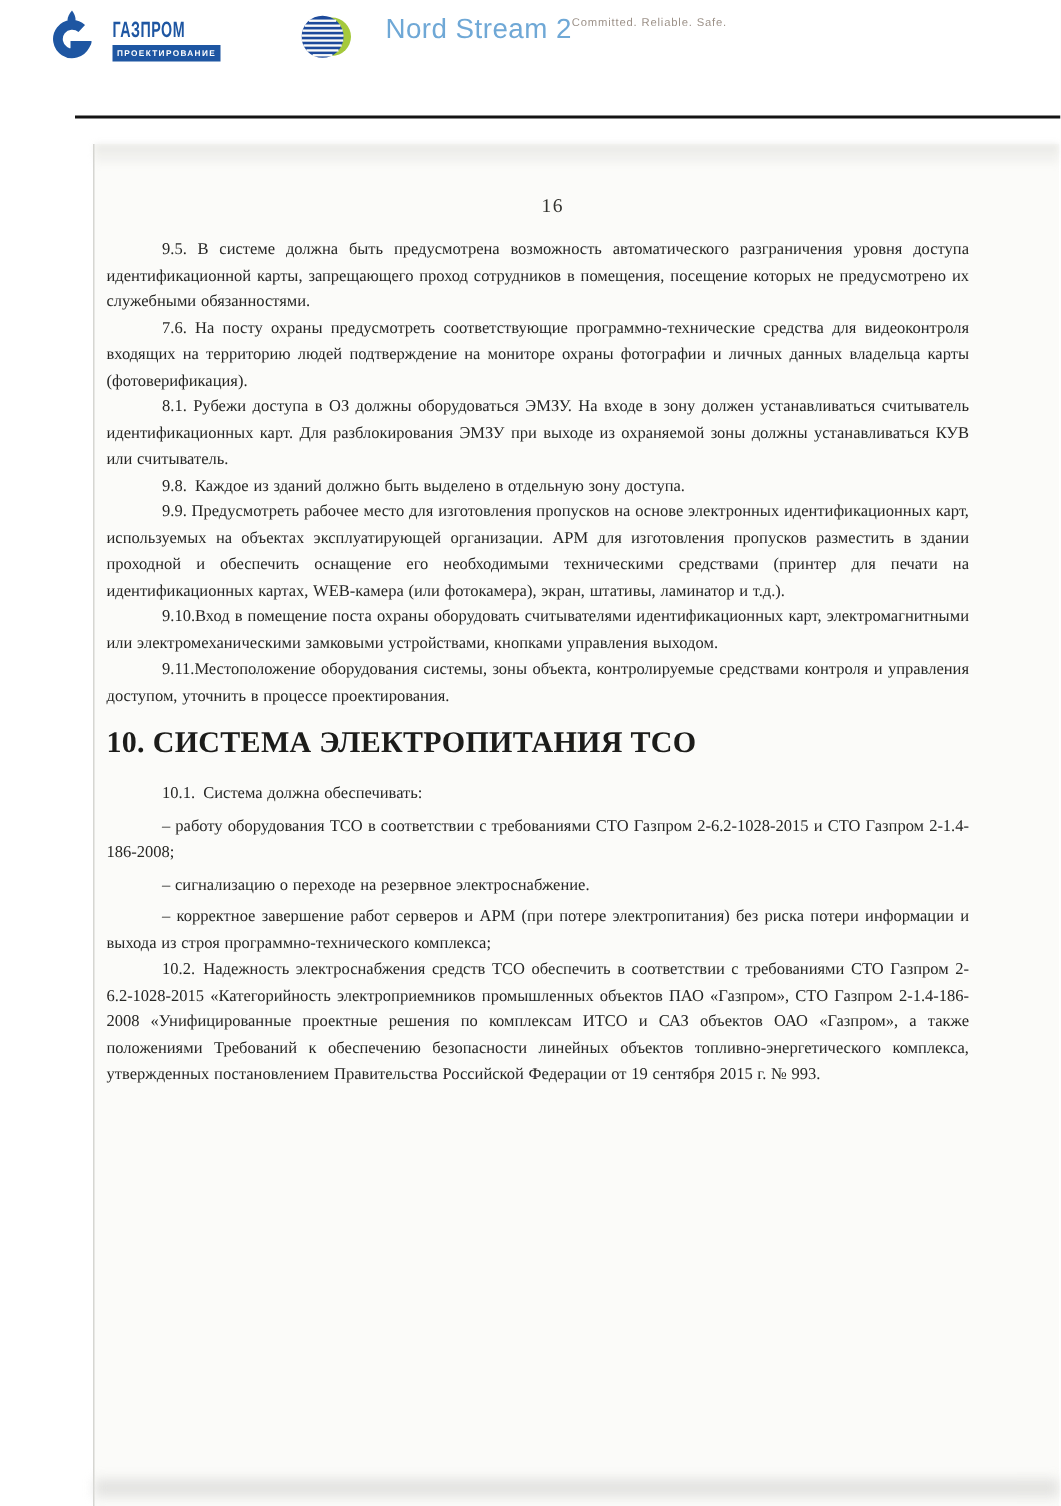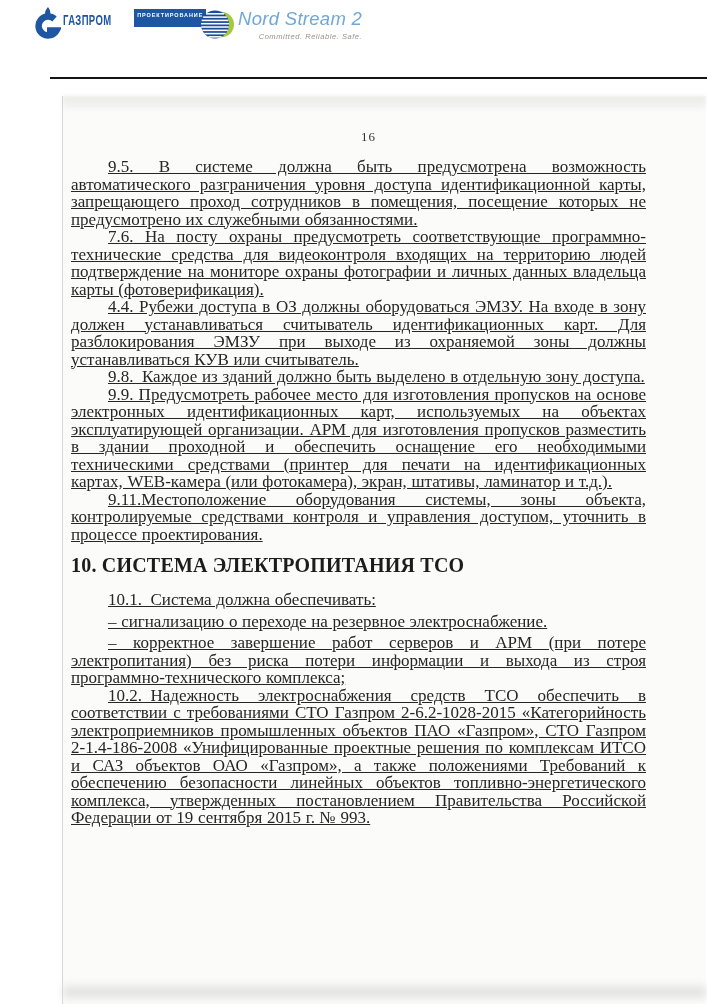--- a/index.html
+++ b/index.html
@@ -12,21 +12,21 @@
   }
 
   
   .letterhead { position: absolute; left: 0; top: 0; width: 707px; height: 95px; }
 
   .gazprom-logo {
     position: absolute; left: 33px; top: 6px;
     display: flex; align-items: flex-start;
   }
   .gazprom-emblem { width: 28px; height: 36px; flex: 0 0 auto; }
-  .gazprom-text { margin-left: 2px; display: flex; flex-direction: row; }
+  .gazprom-text { margin-left: 14px; display: flex; flex-direction: column; }
   .gazprom-wordmark {
     font-family: "Liberation Sans", sans-serif;
     font-weight: bold; font-size: 14px; color: #1e56a2;
     letter-spacing: 0.5px;
     transform: scale(0.68, 1.05); transform-origin: left top;
     margin-top: 5px; white-space: nowrap;
   }
   .gazprom-subbrand {
     margin-top: 3px;
     background: #1e56a2; color: #ffffff;
@@ -34,21 +34,21 @@
     font-weight: bold; font-size: 5.5px; letter-spacing: 0.9px;
     padding: 2.5px 3px; white-space: nowrap;
     width: max-content;
   }
 
   .nordstream-logo {
     position: absolute; left: 201px; top: 8px;
     display: flex; align-items: flex-start;
   }
   .ns-globe { width: 33px; height: 33px; flex: 0 0 auto; }
-  .ns-text { margin-left: 4px; display: flex; flex-direction: column; font-style: italic; }
+  .ns-text { margin-left: 23px; display: flex; flex-direction: row; }
   .ns-wordmark {
     font-family: "Liberation Sans", sans-serif;
     font-weight: 400; font-size: 18.5px; color: #6fa8d6;
     letter-spacing: 0.3px; white-space: nowrap;
   }
   .ns-tagline {
     font-family: "Liberation Sans", sans-serif;
     font-size: 7.5px; color: #9c9188; letter-spacing: 0.55px;
     margin-top: 2px; text-align: right; white-space: nowrap;
   }
@@ -81,24 +81,23 @@
     position: absolute; left: 0; top: 0; right: 0;
     padding: 33px 60px 0 8px;
     color: #262624;
   }
   .page-number {
     text-align: center; font-size: 13px; letter-spacing: 1px;
     margin: 0 0 13px 20px; color: #33332f;
   }
   .doc-para, .doc-bullet {
     margin: 0;
-    font-size: 17px; line-height: 17.5px;
+    font-size: 11px; line-height: 17.5px;
     text-align: justify; text-indent: 37px;
     word-spacing: 0.4px;
-    text-decoration: underline;
   }
   .doc-bullet { margin-top: 4px; }
   .doc-heading {
     margin: 11px 0 14px 0;
     font-size: 20px; font-weight: bold;
     letter-spacing: 0.2px; color: #1c1c1a;
   }
 </style>
 </head>
 <body>
@@ -139,25 +138,27 @@
 </div>
 
 <div class="scanned-page">
   <div class="scan-top-noise"></div>
 
   <div class="doc-body">
     <p class="page-number">16</p>
 
   <p class="doc-para">9.5. В системе должна быть предусмотрена возможность автоматического разграничения уровня доступа идентификационной карты, запрещающего проход сотрудников в помещения, посещение которых не предусмотрено их служебными обязанностями.</p>
       <p class="doc-para">7.6. На посту охраны предусмотреть соответствующие программно-технические средства для видеоконтроля входящих на территорию людей подтверждение на мониторе охраны фотографии и личных данных владельца карты (фотоверификация).</p>
-      <p class="doc-para">4.4. Рубежи доступа в ОЗ должны оборудоваться ЭМЗУ. На входе в зону должен устанавливаться считыватель идентификационных карт. Для разблокирования ЭМЗУ при выходе из охраняемой зоны должны устанавливаться КУВ или считыватель.</p>
+      <p class="doc-para">8.1. Рубежи доступа в ОЗ должны оборудоваться ЭМЗУ. На входе в зону должен устанавливаться считыватель идентификационных карт. Для разблокирования ЭМЗУ при выходе из охраняемой зоны должны устанавливаться КУВ или считыватель.</p>
       <p class="doc-para">9.8. Каждое из зданий должно быть выделено в отдельную зону доступа.</p>
       <p class="doc-para">9.9. Предусмотреть рабочее место для изготовления пропусков на основе электронных идентификационных карт, используемых на объектах эксплуатирующей организации. АРМ для изготовления пропусков разместить в здании проходной и обеспечить оснащение его необходимыми техническими средствами (принтер для печати на идентификационных картах, WEB-камера (или фотокамера), экран, штативы, ламинатор и т.д.).</p>
+      <p class="doc-para">9.10.Вход в помещение поста охраны оборудовать считывателями идентификационных карт, электромагнитными или электромеханическими замковыми устройствами, кнопками управления выходом.</p>
       <p class="doc-para">9.11.Местоположение оборудования системы, зоны объекта, контролируемые средствами контроля и управления доступом, уточнить в процессе проектирования.</p>
       <h2 class="doc-heading">10. СИСТЕМА ЭЛЕКТРОПИТАНИЯ ТСО</h2>
       <p class="doc-para">10.1. Система должна обеспечивать:</p>
+      <p class="doc-bullet">– работу оборудования ТСО в соответствии с требованиями СТО Газпром 2-6.2-1028-2015 и СТО Газпром 2-1.4-186-2008;</p>
       <p class="doc-bullet">– сигнализацию о переходе на резервное электроснабжение.</p>
       <p class="doc-bullet">– корректное завершение работ серверов и АРМ (при потере электропитания) без риска потери информации и выхода из строя программно-технического комплекса;</p>
       <p class="doc-para">10.2. Надежность электроснабжения средств ТСО обеспечить в соответствии с требованиями СТО Газпром 2-6.2-1028-2015 «Категорийность электроприемников промышленных объектов ПАО «Газпром», СТО Газпром 2-1.4-186-2008 «Унифицированные проектные решения по комплексам ИТСО и САЗ объектов ОАО «Газпром», а также положениями Требований к обеспечению безопасности линейных объектов топливно-энергетического комплекса, утвержденных постановлением Правительства Российской Федерации от 19 сентября 2015 г. № 993.</p>
     </div>
 
   <div class="scan-bottom-shadow"></div>
 </div>
 
 </body></html>

